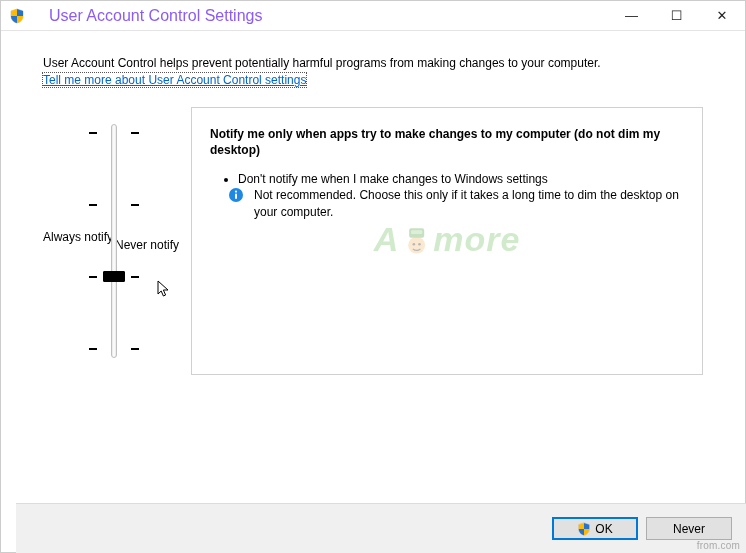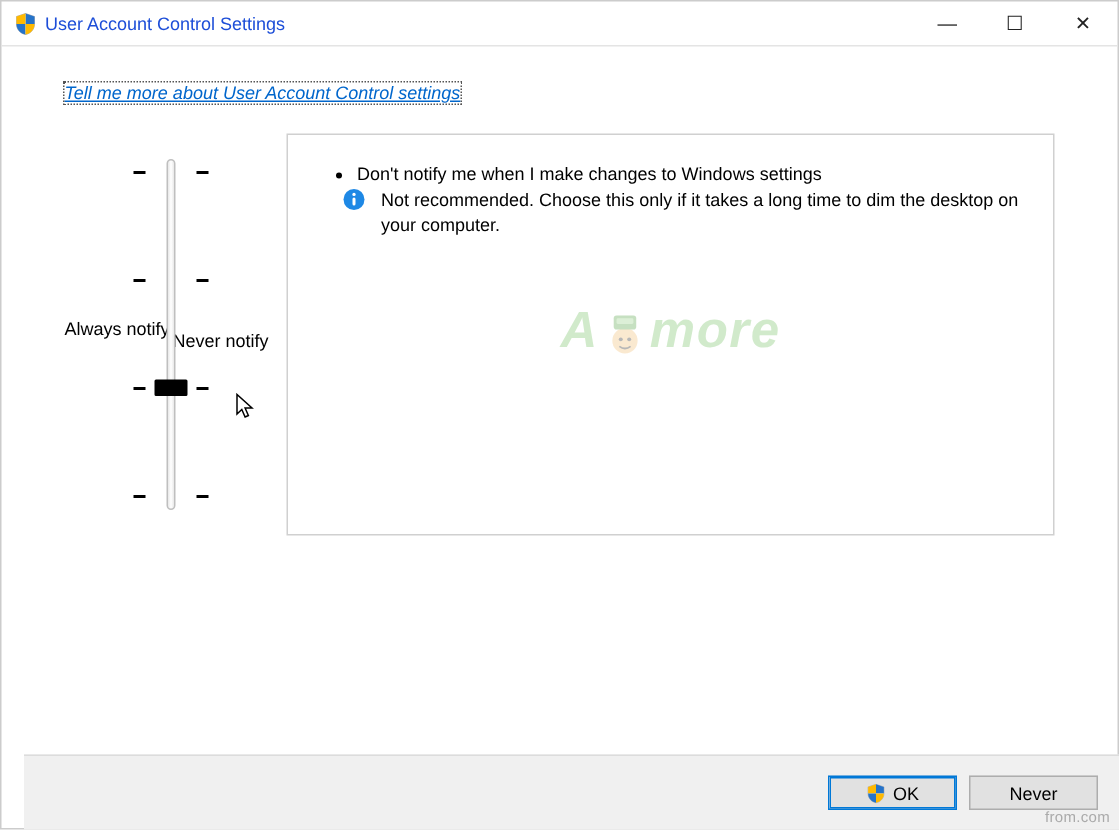--- a/index.html
+++ b/index.html
@@ -16,23 +16,23 @@
   }
   
   .titlebar {
     height: 30px;
     display: flex;
     align-items: center;
     padding: 0 0 0 8px;
     border-bottom: 1px solid #e4e4e4;
   }
   .titlebar .title-text {
-    margin-left: 5px;
-    font-size: 12px;
-    color: #1d4ed8;
+    margin-left: 24px;
+    font-size: 16px;
+    color: #8b5cf6;
   }
   .win-controls {
     margin-left: auto;
     display: flex;
     height: 100%;
   }
   .win-btn {
     width: 45px;
     display: flex;
     align-items: center;
@@ -68,21 +68,21 @@
   .link-row {
     display: inline-block;
     margin-top: 0;
   }
   .help-link {
     color: #0066cc;
     text-decoration: underline;
     font-size: 12px;
     cursor: pointer;
   }
-  .dotted-box { outline: 1px dotted #555; outline-offset: 0; font-style: italic; }
+  .dotted-box { outline: 1px dotted #555; outline-offset: 0; }
 
   
   .body-row {
     display: flex;
     margin-top: 20px;
     gap: 12px;
   }
 
   
   .slider-col {
@@ -269,20 +269,21 @@
     <div class="win-btn">
         <span>☐</span>
       </div>
     <div class="win-btn close">
         <span>✕</span>
       </div>
   </div>
 </div>
 
 <div class="content">
+  <p class="desc-text">User Account Control helps prevent potentially harmful programs from making changes to your computer.</p>
   <span class="link-row dotted-box">
     <a class="help-link">Tell me more about User Account Control settings</a>
   </span>
 
   <div class="body-row">
 
     <div class="slider-col">
       <div class="slider-label-top">Always notify</div>
       <div class="slider-track-wrap">
         <div class="slider-track"></div>
@@ -312,20 +313,21 @@
           <circle cx="16" cy="22" r="9" fill="#f2c27b"></circle>
           <rect x="8" y="4" width="16" height="10" rx="2" fill="#5fa84f"></rect>
           <rect x="10" y="6" width="12" height="4" rx="1" fill="#9ed48f"></rect>
           <circle cx="13" cy="21" r="1.4" fill="#333"></circle>
           <circle cx="19" cy="21" r="1.4" fill="#333"></circle>
           <path d="M12 26 Q16 29 20 26" stroke="#333" stroke-width="1.3" fill="none"></path>
         </svg>
         <span>more</span>
       </div>
 
+      <p class="panel-title">Notify me only when apps try to make changes to my computer (do not dim my desktop)</p>
       <ul class="panel-list">
         <li>Don't notify me when I make changes to Windows settings</li>
       </ul>
       <div class="panel-footnote">
         <svg class="info-icon" viewBox="0 0 16 16">
           <circle cx="8" cy="8" r="7" fill="#1e88e5"></circle>
           <circle cx="8" cy="4.6" r="1.1" fill="#fff"></circle>
           <rect x="7" y="6.6" width="2" height="5.4" rx="1" fill="#fff"></rect>
         </svg>
         <div class="footnote-text">Not recommended. Choose this only if it takes a long time to dim the desktop on your computer.</div>

